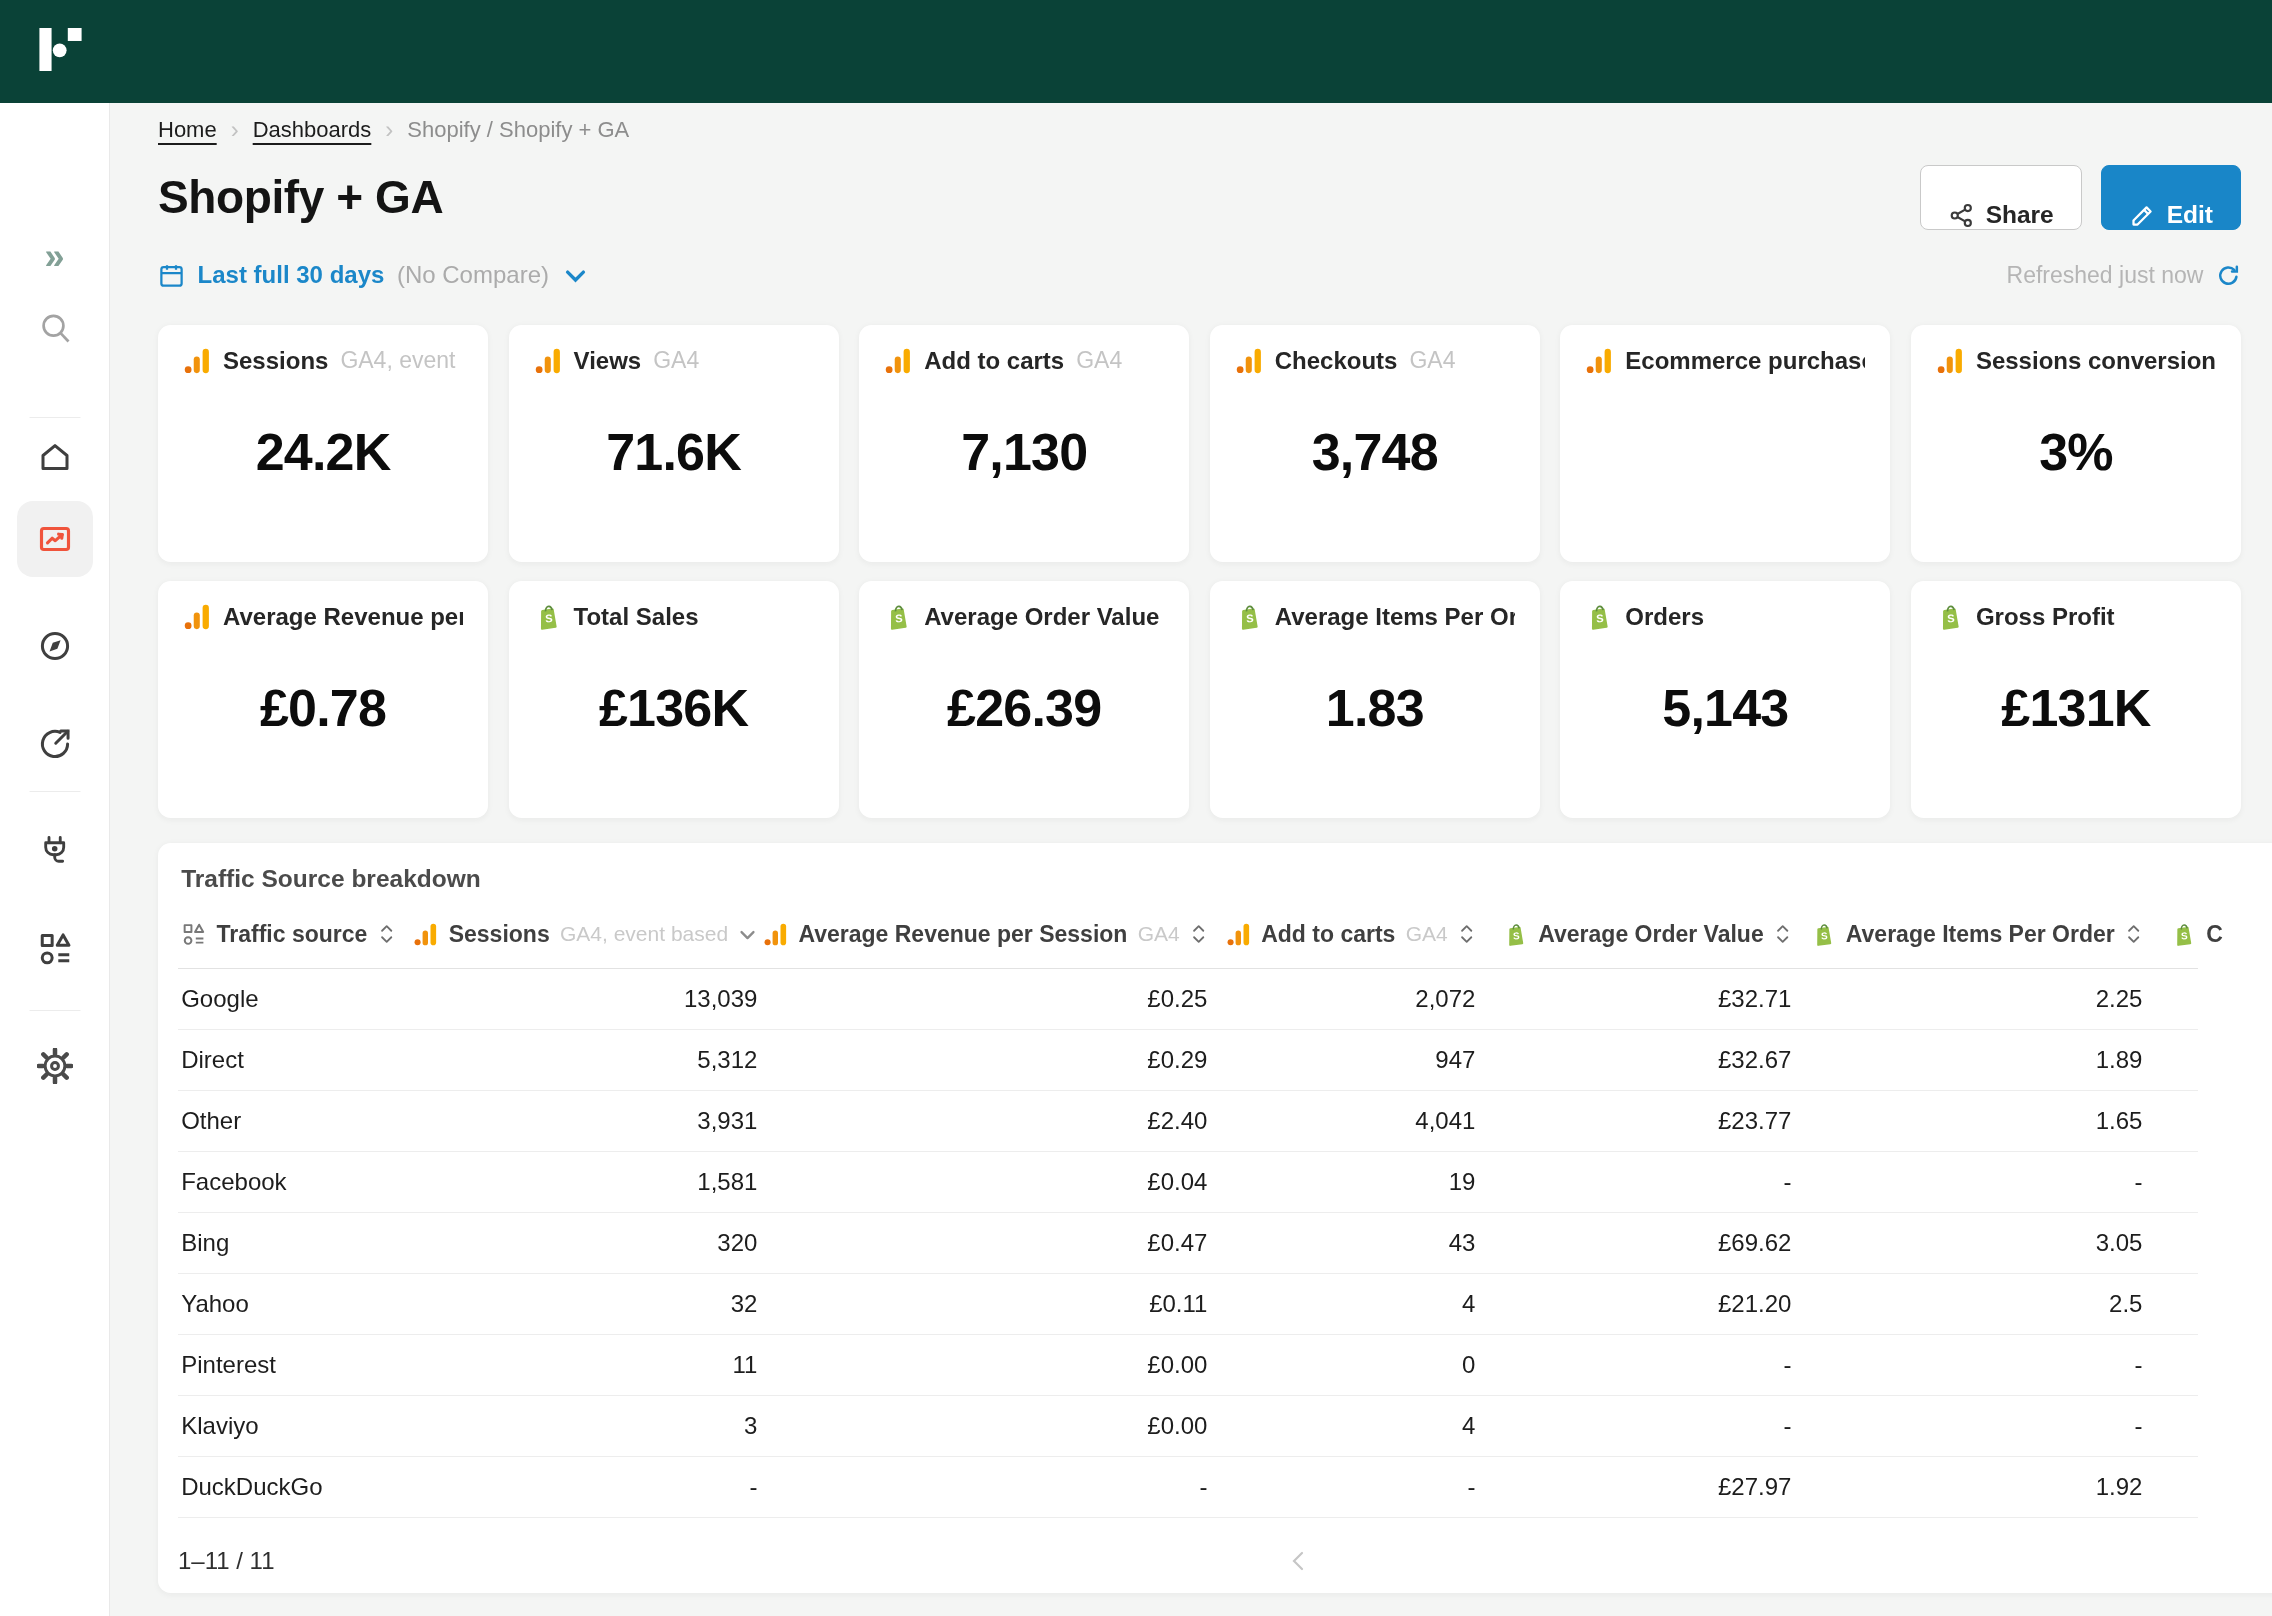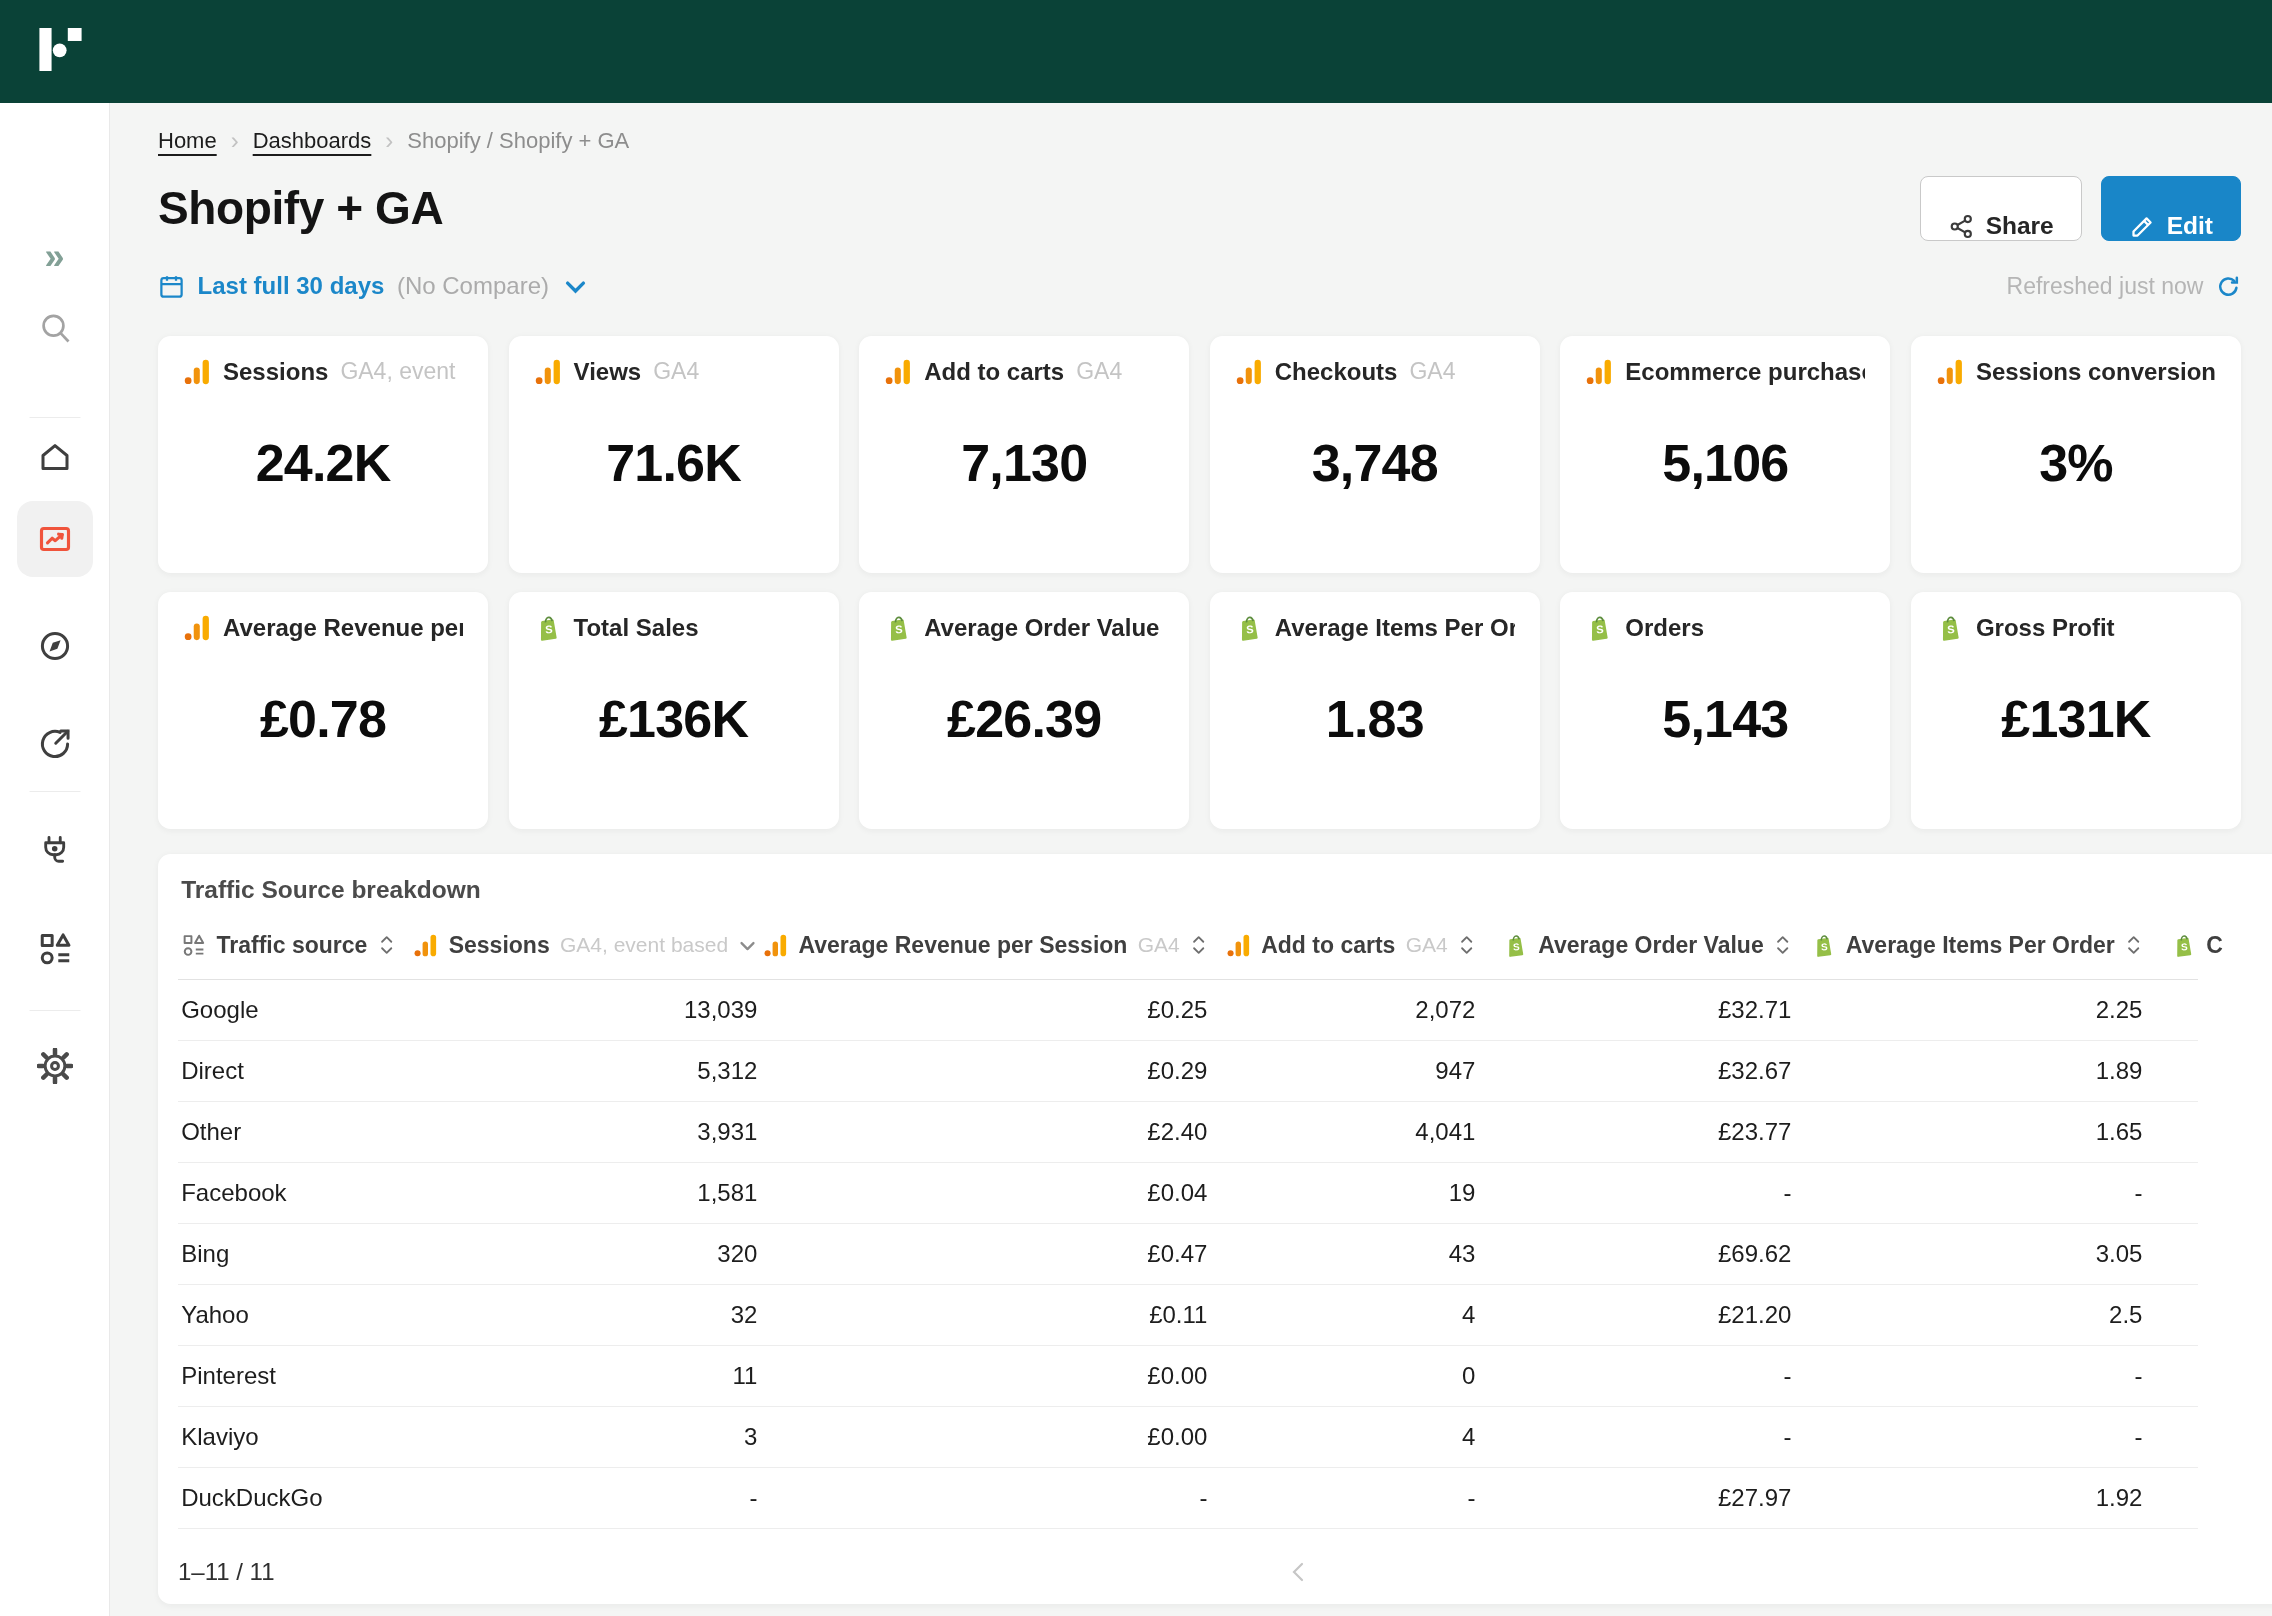--- a/index.html
+++ b/index.html
@@ -15,21 +15,21 @@
   .sidebar { position:absolute; left:0; top:103px; width:110px; height:1513px; background:#ffffff; border-right:0.8px solid #e9e9e9; z-index:4; }
   .snav { position:absolute; left:50%; transform:translate(-50%,-50%); display:flex; align-items:center; justify-content:center; width:76px; height:76px; border-radius:16px; cursor:pointer; }
   .snav svg { width:36px; height:36px; }
   .snav.active { background:#f1f1f1; }
   .sdiv { position:absolute; left:50%; transform:translateX(-50%); width:51px; height:0; border-top:1.6px solid #ececec; }
   .dblchev { font-size:36px; color:#82a096; font-weight:700; line-height:1; }
 
   
   .main { position:absolute; left:110px; top:103px; width:2163px; height:1513px; padding:0 32px 0 48px; }
 
-  .breadcrumb { display:flex; align-items:center; gap:14px; padding-top:24px; font-size:22px; color:#1c1c1c; }
+  .breadcrumb { display:flex; align-items:center; gap:14px; padding-top:13px; font-size:22px; color:#1c1c1c; }
   .bc-link { text-decoration:underline; text-underline-offset:5.5px; text-decoration-thickness:1.6px; cursor:pointer; }
   .bc-sep { color:#c2c2c2; font-size:24px; }
   .bc-current { color:#8d8d8d; }
 
   .titlerow { display:flex; align-items:center; justify-content:space-between; margin-top:20.5px; }
   .pagetitle { font-size:46px; font-weight:700; color:#141414; letter-spacing:-0.4px; }
   .btns { display:flex; gap:19px; }
   .btn { display:flex; align-items:flex-end; gap:11px; height:65px; padding:0 27px; border-radius:8px; font-size:24.5px; font-weight:700; cursor:pointer; }
   .btn svg { width:27px; height:27px; }
   .btn-share { background:#ffffff; border:1.6px solid #c9c9c9; color:#262626; }
@@ -270,21 +270,20 @@
           <div class="kpi-head">
             <span class="iconwrap">
               <svg style="width:28px;height:28px" viewBox="0 0 24 24">
                 <circle cx="4.4" cy="19.4" r="2.9" fill="#e8710a"></circle>
                 <rect x="9.2" y="8.2" width="5.2" height="14.2" rx="2.6" fill="#f1930c"></rect>
                 <rect x="16.8" y="1.6" width="5.4" height="20.8" rx="2.7" fill="#f9ab00"></rect>
               </svg>
             </span>
             <span class="kpi-title">Ecommerce purchases</span>
           </div>
-          <div class="kpi-value">5,106</div>
         </div>
         <div class="kpi-card">
           <div class="kpi-head">
             <span class="iconwrap">
               <svg style="width:28px;height:28px" viewBox="0 0 24 24">
                 <circle cx="4.4" cy="19.4" r="2.9" fill="#e8710a"></circle>
                 <rect x="9.2" y="8.2" width="5.2" height="14.2" rx="2.6" fill="#f1930c"></rect>
                 <rect x="16.8" y="1.6" width="5.4" height="20.8" rx="2.7" fill="#f9ab00"></rect>
               </svg>
             </span>

